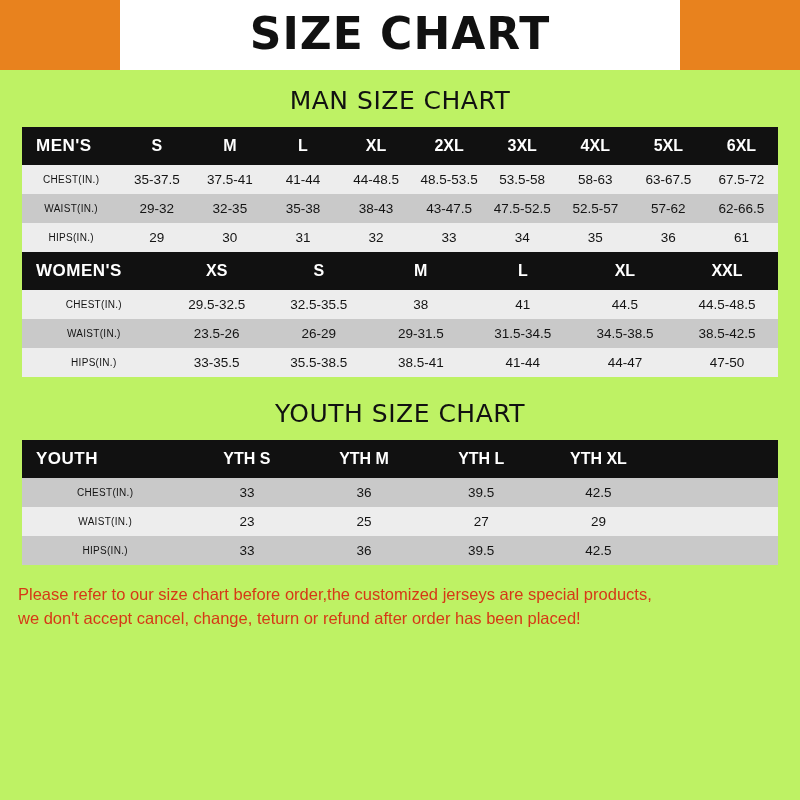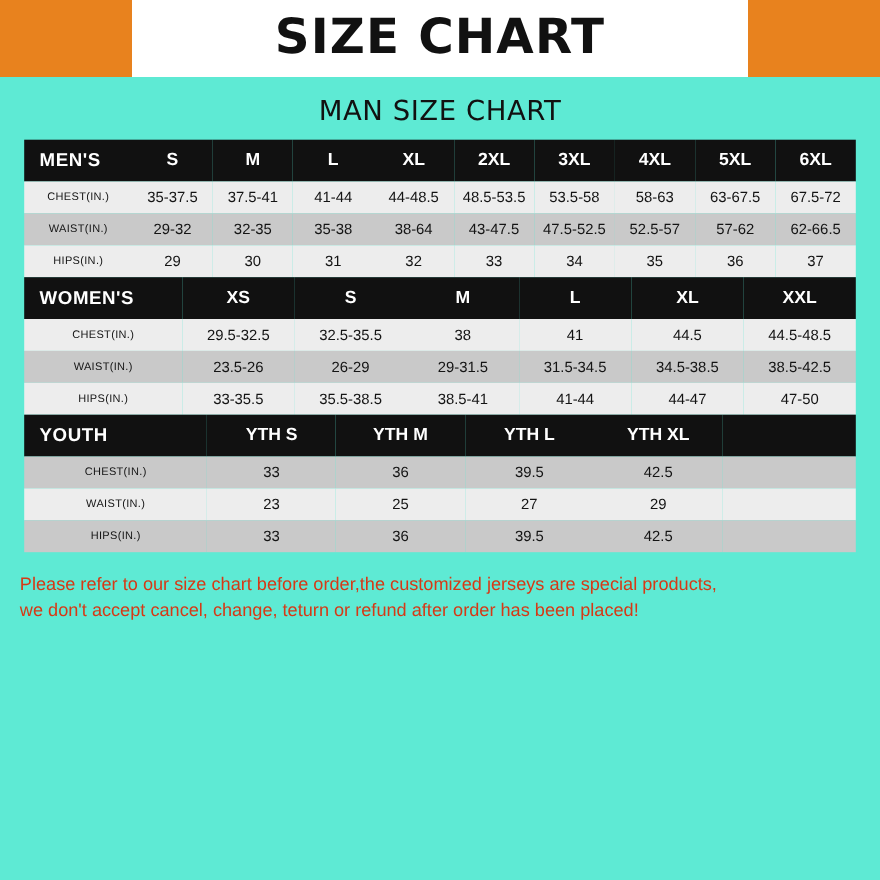--- a/index.html
+++ b/index.html
@@ -10,21 +10,21 @@
     width: 800px;
     height: 800px;
     background: #ffffff;
     font-family: "Liberation Sans", sans-serif;
     overflow: hidden;
   }
   .page {
     position: relative;
     width: 800px;
     height: 800px;
-    background: #5eead4;
+    background: #bef264;
     box-sizing: border-box;
   }
   
   .banner {
     position: relative;
     height: 70px;
     background: #e8821e;
     display: flex;
     align-items: center;
     justify-content: center;
@@ -168,38 +168,38 @@
           <td>53.5-58</td>
           <td>58-63</td>
           <td>63-67.5</td>
           <td>67.5-72</td>
         </tr>
         <tr class="dark">
           <td class="rowlabel">WAIST(IN.)</td>
           <td>29-32</td>
           <td>32-35</td>
           <td>35-38</td>
-          <td>38-64</td>
+          <td>38-43</td>
           <td>43-47.5</td>
           <td>47.5-52.5</td>
           <td>52.5-57</td>
           <td>57-62</td>
           <td>62-66.5</td>
         </tr>
         <tr class="light">
           <td class="rowlabel">HIPS(IN.)</td>
           <td>29</td>
           <td>30</td>
           <td>31</td>
           <td>32</td>
           <td>33</td>
           <td>34</td>
           <td>35</td>
           <td>36</td>
-          <td>37</td>
+          <td>61</td>
         </tr>
       </tbody>
     </table>
   </div>
 
   <div class="section">
     <table class="women">
       <colgroup>
         <col class="c0">
           <col>
@@ -246,20 +246,21 @@
           <td>38.5-41</td>
           <td>41-44</td>
           <td>44-47</td>
           <td>47-50</td>
         </tr>
       </tbody>
     </table>
   </div>
 
   <div class="section">
+    <div class="section-title yst">YOUTH SIZE CHART</div>
     <table class="youth">
       <colgroup>
         <col class="c0">
           <col>
           <col>
           <col>
           <col>
           <col class="cEmpty">
       </colgroup>
       <thead>

